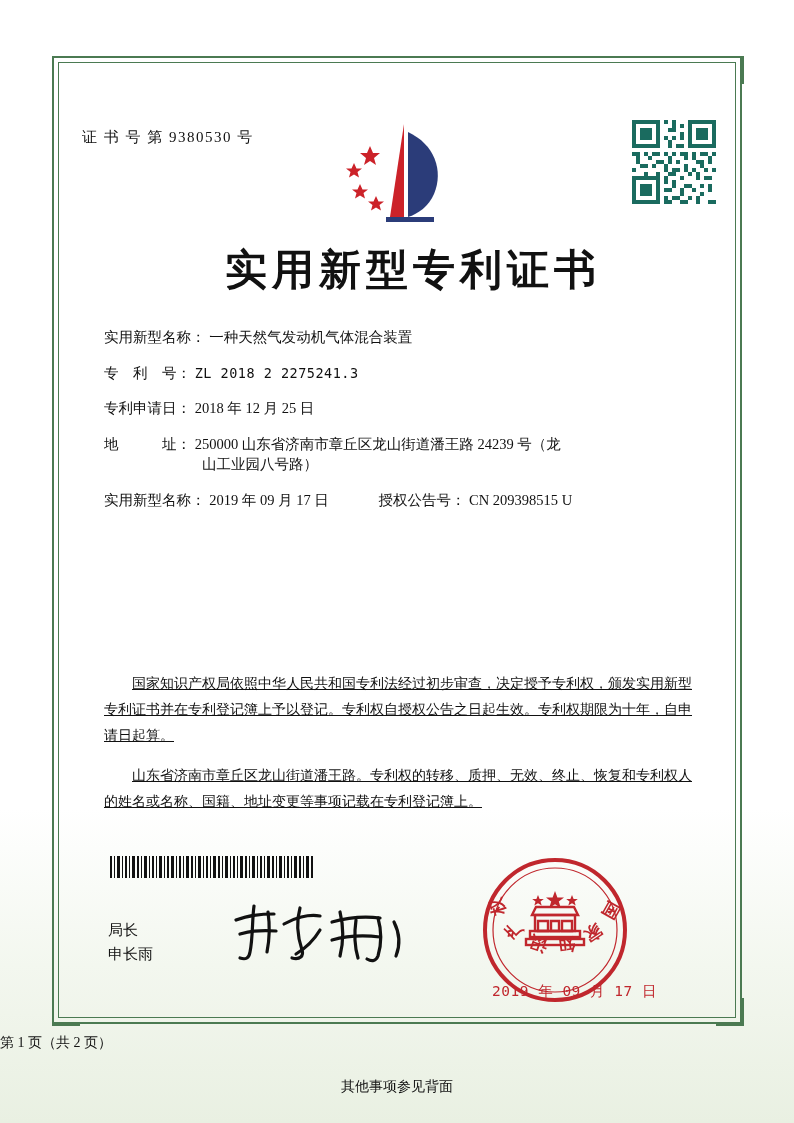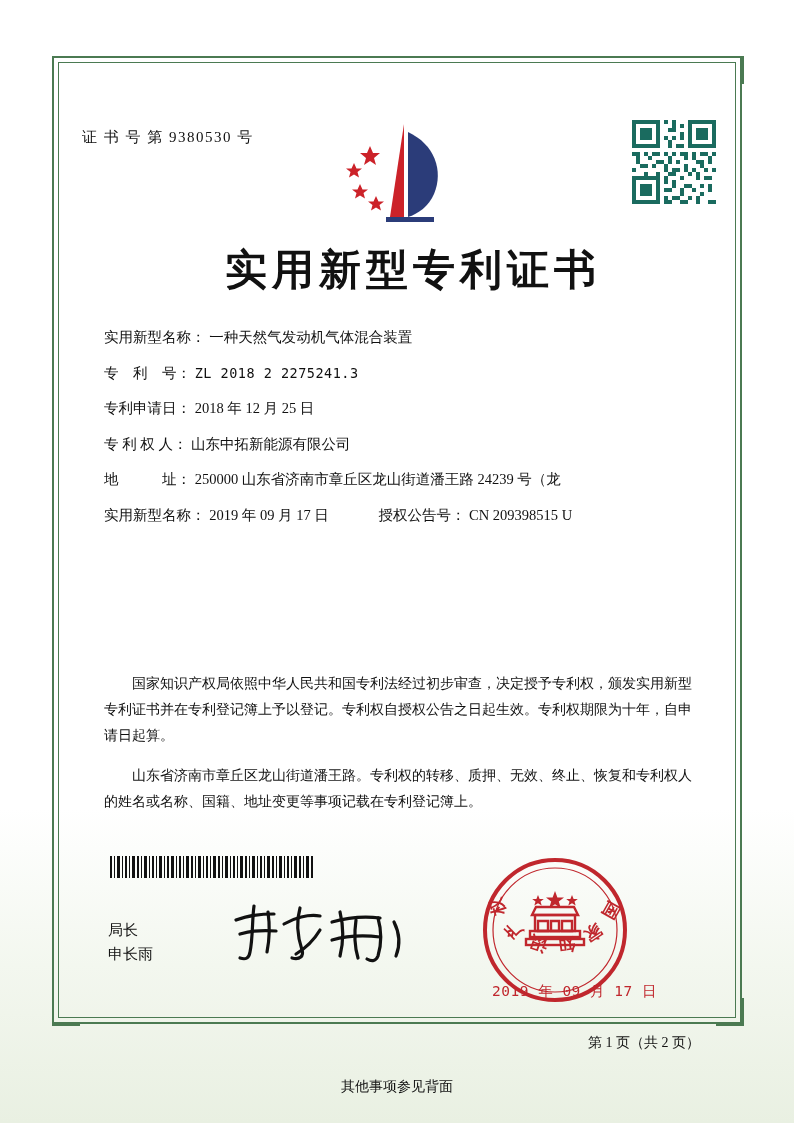--- a/index.html
+++ b/index.html
@@ -129,20 +129,21 @@
   }
 
   
   .paras {
     position: absolute;
     left: 104px; top: 657px;
     width: 588px;
     font-size: 14px;
     color: #111;
     line-height: 26px;
+    text-decoration: underline;
   }
   .para {
     text-indent: 28px;
     text-align: justify;
     margin-bottom: 4px;
   }
 
   
   .barcode {
     position: absolute;
@@ -177,21 +178,21 @@
     color: #c0272d;
     font-family: "DejaVu Sans Mono", "Liberation Mono", monospace;
     letter-spacing: 0.5px;
   }
 
   
   .page-num {
     position: absolute;
     left: 0; top: 1034px;
     width: 700px;
-    text-align: right;
+    text-align: left;
     font-size: 14px;
     color: #111;
   }
   .footnote {
     position: absolute;
     left: 0; top: 1078px;
     width: 794px;
     text-align: center;
     font-size: 14px;
     color: #111;
@@ -316,28 +317,25 @@
     <div class="field-row">
       <span class="f-label">专　利　号：</span>
       <span class="f-value mono">ZL 2018 2 2275241.3</span>
     </div>
 
     <div class="field-row">
       <span class="f-label">专利申请日：</span>
       <span class="f-value">2018 年 12 月 25 日</span>
     </div>
 
-    <div class="field-row">
-      <span class="f-label">专 利 权 人：</span>
-      <span class="f-value">山东中拓新能源有限公司</span>
-    </div>
 
     <div class="field-row addr-wrap">
       <span class="f-label">地　　　址：</span>
       <span class="f-value">250000  山东省济南市章丘区龙山街道潘王路 24239 号（龙</span>
+      <span class="addr-cont">山工业园八号路）</span>
     </div>
 
     <div class="field-row pub-row">
       <span class="f-label">实用新型名称：</span>
       <span class="f-value">2019 年 09 月 17 日</span>
       <span class="second">
         <span class="f-label">授权公告号：</span>
         <span class="f-value">CN 209398515 U</span>
       </span>
     </div>

